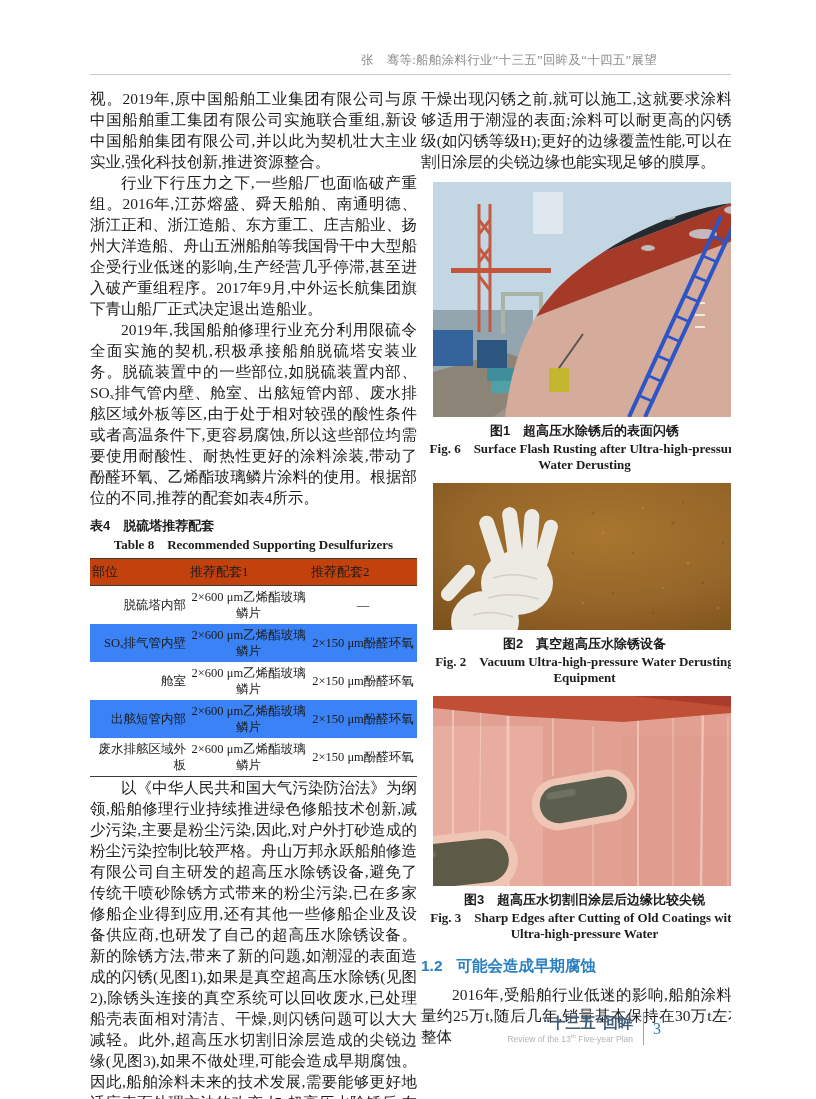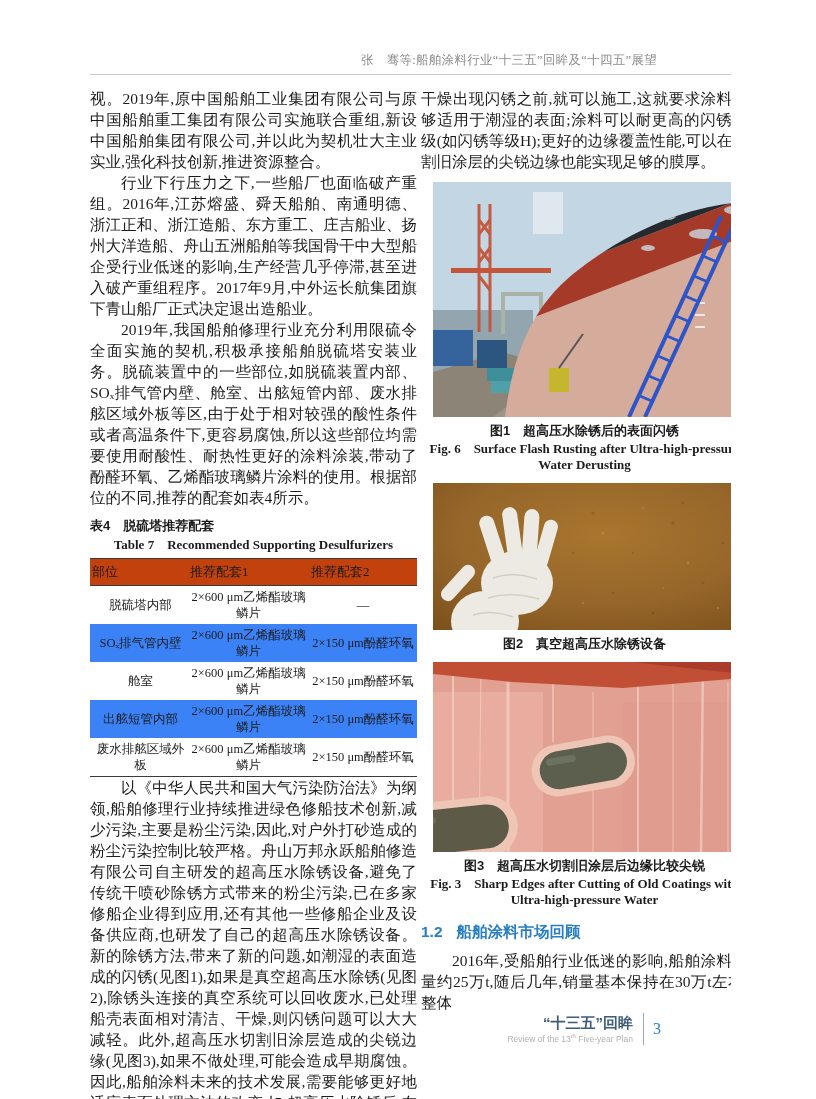--- a/index.html
+++ b/index.html
@@ -27,21 +27,21 @@
   .tbl-title-en { text-align:center; font-family:"Liberation Serif","DejaVu Serif",serif; font-weight:bold; font-size:13px; line-height:17px; margin:2px 0 5px 0; }
   table.desulf {
     width:100%; border-collapse:collapse;
     border-top:1.6px solid #3a3a3a; border-bottom:1.6px solid #3a3a3a;
     font-size:12.5px; line-height:16px;
   }
   table.desulf thead tr { background:#c2410c; }
   table.desulf th { font-weight:normal; font-size:13px; padding:5px 2px; border-bottom:1px solid #3a3a3a; }
   table.desulf tbody tr.shaded { background:#3b82f6; }
   table.desulf td { padding:3px 2px; text-align:center; vertical-align:middle; }
-  table.desulf td.part { text-align:center; padding-left:5px; }
+  table.desulf td.part { text-align:right; padding-left:5px; }
   .after-table { margin-top:10px; }
 
   
   .fig { margin:10px 0 6px 0; }
   .fig-img { margin-left:12px; width:310px; }
   .fig-img svg { display:block; width:310px; }
   .cap-cn { text-align:center; font-family:"Liberation Sans","DejaVu Sans",sans-serif; font-weight:bold; font-size:13px; line-height:17px; margin-top:5px; }
   .cap-en { text-align:center; font-family:"Liberation Serif","DejaVu Serif",serif; font-weight:bold; font-size:13px; line-height:16px; margin-top:2px; }
 
   
@@ -68,21 +68,21 @@
   <div class="running-head">张　骞等:船舶涂料行业“十三五”回眸及“十四五”展望</div>
   <div class="head-rule"></div>
 
   <div class="col col-left">
     <p>视。2019年,原中国船舶工业集团有限公司与原中国船舶重工集团有限公司实施联合重组,新设中国船舶集团有限公司,并以此为契机壮大主业实业,强化科技创新,推进资源整合。</p>
     <p class="indent">行业下行压力之下,一些船厂也面临破产重组。2016年,江苏熔盛、舜天船舶、南通明德、浙江正和、浙江造船、东方重工、庄吉船业、扬州大洋造船、舟山五洲船舶等我国骨干中大型船企受行业低迷的影响,生产经营几乎停滞,甚至进入破产重组程序。2017年9月,中外运长航集团旗下青山船厂正式决定退出造船业。</p>
     <p class="indent">2019年,我国船舶修理行业充分利用限硫令全面实施的契机,积极承接船舶脱硫塔安装业务。脱硫装置中的一些部位,如脱硫装置内部、SOₓ排气管内壁、舱室、出舷短管内部、废水排舷区域外板等区,由于处于相对较强的酸性条件或者高温条件下,更容易腐蚀,所以这些部位均需要使用耐酸性、耐热性更好的涂料涂装,带动了酚醛环氧、乙烯酯玻璃鳞片涂料的使用。根据部位的不同,推荐的配套如表4所示。</p>
 
     <div>
       <div class="tbl-title-cn">表4　脱硫塔推荐配套</div>
-      <div class="tbl-title-en">Table 7　Recommended Supporting Desulfurizers</div>
+      <div class="tbl-title-en">Table 8　Recommended Supporting Desulfurizers</div>
       <table class="desulf">
         <colgroup>
             <col style="width:30%">
             <col style="width:37%">
             <col style="width:33%">
           </colgroup>
         <thead>
           <tr>
             <th>部位</th>
             <th>推荐配套1</th>
@@ -236,20 +236,21 @@
             <ellipse cx="52" cy="138" rx="34" ry="30"></ellipse>
           </g>
           <g stroke="#cfc9bf" stroke-width="1.5" fill="none" opacity="0.8">
             <path d="M60,95 Q80,88 104,96"></path>
             <path d="M55,115 Q78,108 106,116"></path>
             <path d="M40,132 Q58,126 80,134"></path>
           </g>
         </svg>
       </div>
       <div class="cap-cn">图2　真空超高压水除锈设备</div>
+      <div class="cap-en">Fig. 2　Vacuum Ultra-high-pressure Water Derusting Equipment</div>
     </div>
 
     <div class="fig">
       <div class="fig-img">
         <svg viewBox="0 0 310 190" width="310" height="190">
           <rect width="310" height="190" fill="#e2a093"></rect>
           <rect x="0" y="30" width="110" height="160" fill="#eeb8a9" opacity="0.55"></rect>
           <rect x="190" y="40" width="120" height="150" fill="#dd9a8c" opacity="0.6"></rect>
           <g stroke="#f4d2c6" opacity="0.7">
             <line x1="20" y1="10" x2="20" y2="190" stroke-width="2"></line>
@@ -274,21 +275,21 @@
             <rect x="-42" y="146" width="118" height="44" rx="22" fill="#5e5a48"></rect>
             <rect x="-30" y="153" width="34" height="7" rx="3.5" fill="#756f58" opacity="0.85"></rect>
           </g>
         </svg>
       </div>
       <div class="cap-cn">图3　超高压水切割旧涂层后边缘比较尖锐</div>
       <div class="cap-en">Fig. 3　Sharp Edges after Cutting of Old Coatings with Ultra-high-pressure Water</div>
     </div>
 
     <div class="section-head">
-      <span class="num">1.2</span><span>船舶涂料市场回顾</span>
+      <span class="num">1.2</span><span>可能会造成早期腐蚀</span>
     </div>
     <p class="indent">2016年,受船舶行业低迷的影响,船舶涂料销量约25万t,随后几年,销量基本保持在30万t左右,整体</p>
   </div>
 
   <div class="footer">
     <div class="f-left">
       <div class="f-cn">“十三五”回眸</div>
       <div class="f-en"><span>Review of the 13</span><sup>th</sup><span> Five-year Plan</span></div>
     </div>
     <div class="f-bar"></div>

